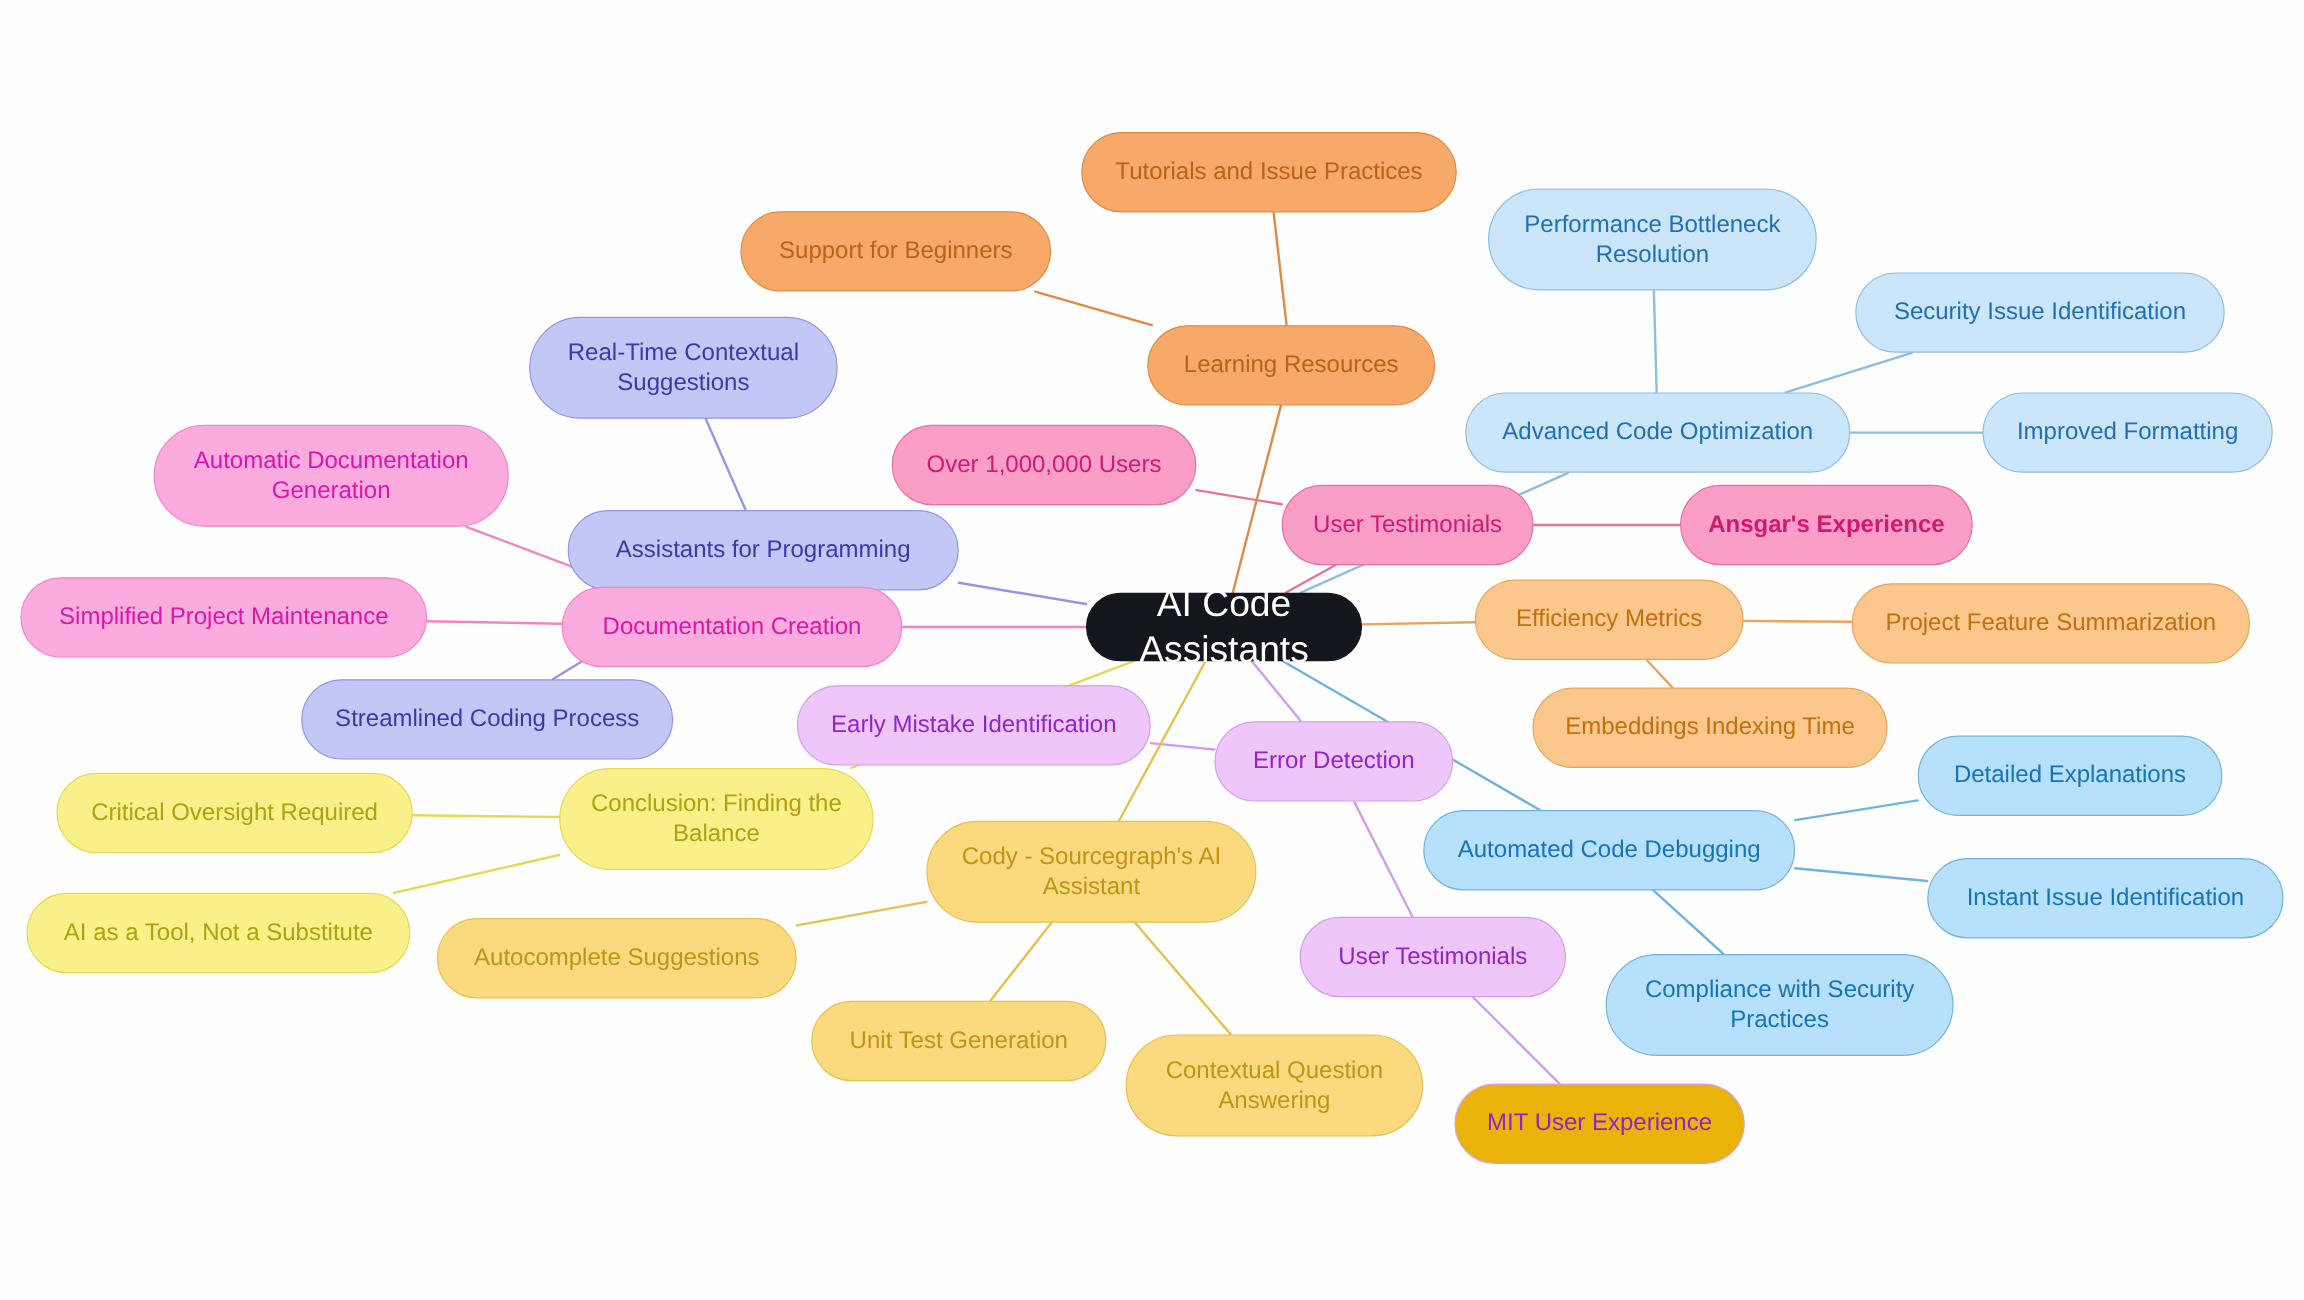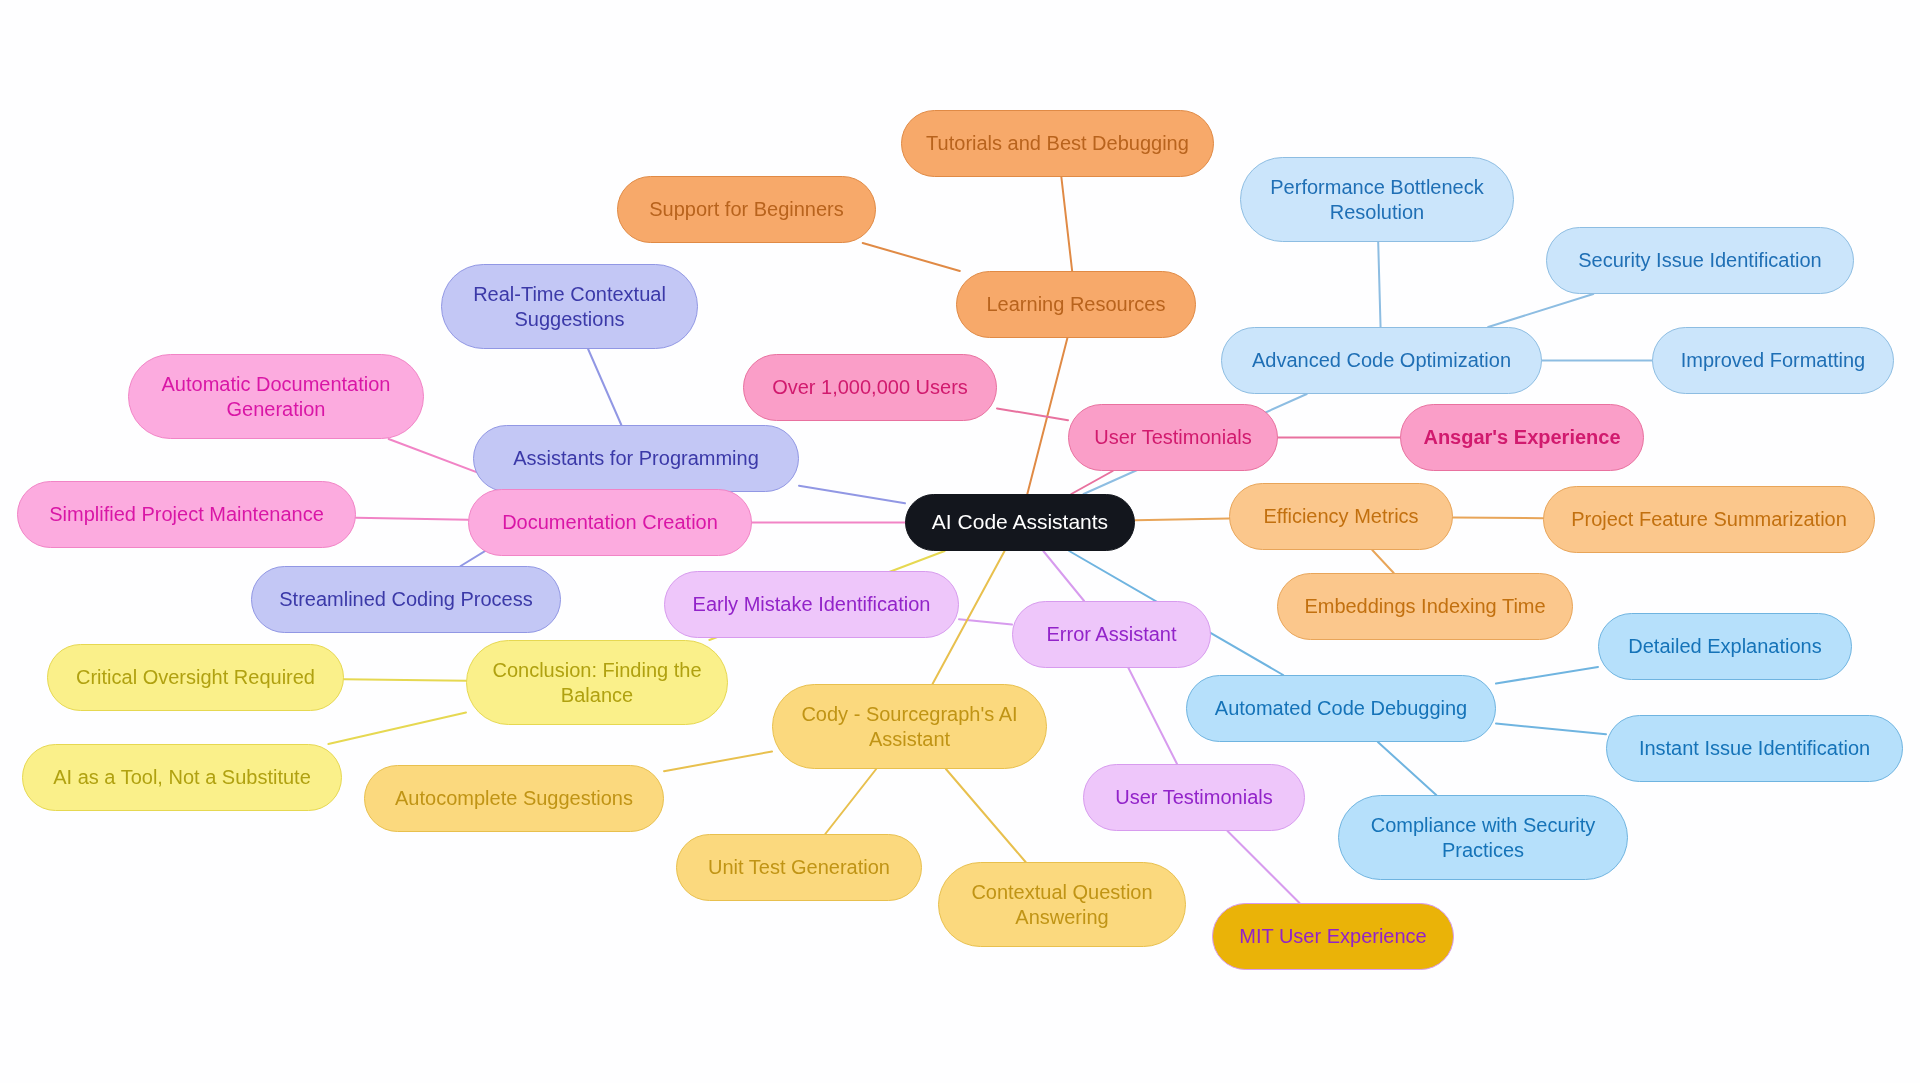--- a/index.html
+++ b/index.html
@@ -86,22 +86,22 @@
       <line x1="1283.1854838709678" y1="675" x2="1069.1854838709678" y2="551" stroke="#6fb4e0" stroke-width="2" stroke-linecap="round"></line>
       <line x1="344" y1="679.3493150684932" x2="466" y2="680.8686176836861" stroke="#e6d851" stroke-width="2" stroke-linecap="round"></line>
       <line x1="328.3421052631579" y1="744" x2="466" y2="712.4879518072289" stroke="#e6d851" stroke-width="2" stroke-linecap="round"></line>
       <line x1="709.359375" y1="640" x2="944.653125" y2="551" stroke="#e6d851" stroke-width="2" stroke-linecap="round"></line>
       <line x1="664" y1="771.192793931732" x2="772" y2="751.531605562579" stroke="#e8c04e" stroke-width="2" stroke-linecap="round"></line>
       <line x1="825.2535460992908" y1="834" x2="876.1932624113475" y2="769" stroke="#e8c04e" stroke-width="2" stroke-linecap="round"></line>
       <line x1="1025.5884831460673" y1="862" x2="945.9115168539325" y2="769" stroke="#e8c04e" stroke-width="2" stroke-linecap="round"></line>
       <line x1="932.5208333333334" y1="684" x2="1004.5625" y2="551" stroke="#e8c04e" stroke-width="2" stroke-linecap="round"></line>
     </svg>
   <div id="node-layer">
-      <div class="node root" style="left: 905px; top: 494px; width: 230px; height: 57px; font-size: 21px;"><span class="node-label">AI Code Assistants</span></div>
-      <div class="node" style="left: 901px; top: 110px; width: 313px; height: 67px; font-size: 20px; background: rgb(247, 169, 106); border-color: rgb(224, 138, 69); color: rgb(184, 99, 29);"><span class="node-label">Tutorials and Best Debugging</span></div>
+      <div class="node root" style="left: 905px; top: 494px; width: 230px; height: 57px; font-size: 31px;"><span class="node-label">AI Code Assistants</span></div>
+      <div class="node" style="left: 901px; top: 110px; width: 313px; height: 67px; font-size: 20px; background: rgb(247, 169, 106); border-color: rgb(224, 138, 69); color: rgb(184, 99, 29);"><span class="node-label">Tutorials and Issue Practices</span></div>
       <div class="node" style="left: 617px; top: 176px; width: 259px; height: 67px; font-size: 20px; background: rgb(247, 169, 106); border-color: rgb(224, 138, 69); color: rgb(184, 99, 29);"><span class="node-label">Support for Beginners</span></div>
       <div class="node" style="left: 956px; top: 271px; width: 240px; height: 67px; font-size: 20px; background: rgb(247, 169, 106); border-color: rgb(224, 138, 69); color: rgb(184, 99, 29);"><span class="node-label">Learning Resources</span></div>
       <div class="node" style="left: 1240px; top: 157px; width: 274px; height: 85px; font-size: 20px; background: rgb(203, 229, 251); border-color: rgb(141, 189, 226); color: rgb(31, 111, 181); text-align: center;"><span class="node-label">Performance Bottleneck
 Resolution</span></div>
       <div class="node" style="left: 1546px; top: 227px; width: 308px; height: 67px; font-size: 20px; background: rgb(203, 229, 251); border-color: rgb(141, 189, 226); color: rgb(31, 111, 181);"><span class="node-label">Security Issue Identification</span></div>
       <div class="node" style="left: 1221px; top: 327px; width: 321px; height: 67px; font-size: 20px; background: rgb(203, 229, 251); border-color: rgb(141, 189, 226); color: rgb(31, 111, 181);"><span class="node-label">Advanced Code Optimization</span></div>
       <div class="node" style="left: 1652px; top: 327px; width: 242px; height: 67px; font-size: 20px; background: rgb(203, 229, 251); border-color: rgb(141, 189, 226); color: rgb(31, 111, 181);"><span class="node-label">Improved Formatting</span></div>
       <div class="node" style="left: 743px; top: 354px; width: 254px; height: 67px; font-size: 20px; background: rgb(250, 158, 200); border-color: rgb(232, 113, 159); color: rgb(209, 26, 110);"><span class="node-label">Over 1,000,000 Users</span></div>
       <div class="node" style="left: 1068px; top: 404px; width: 210px; height: 67px; font-size: 20px; background: rgb(250, 158, 200); border-color: rgb(232, 113, 159); color: rgb(209, 26, 110);"><span class="node-label">User Testimonials</span></div>
       <div class="node" style="left: 1400px; top: 404px; width: 244px; height: 67px; font-size: 20px; background: rgb(250, 158, 200); border-color: rgb(232, 113, 159); color: rgb(209, 26, 110); font-weight: bold;"><span class="node-label">Ansgar's Experience</span></div>
@@ -109,21 +109,21 @@
 Suggestions</span></div>
       <div class="node" style="left: 128px; top: 354px; width: 296px; height: 85px; font-size: 20px; background: rgb(252, 171, 223); border-color: rgb(241, 132, 198); color: rgb(217, 22, 166);"><span class="node-label">Automatic Documentation
 Generation</span></div>
       <div class="node" style="left: 473px; top: 425px; width: 326px; height: 67px; font-size: 20px; background: rgb(195, 199, 245); border-color: rgb(145, 151, 228); color: rgb(59, 57, 168);"><span class="node-label">Assistants for Programming</span></div>
       <div class="node" style="left: 17px; top: 481px; width: 339px; height: 67px; font-size: 20px; background: rgb(252, 171, 223); border-color: rgb(241, 132, 198); color: rgb(217, 22, 166);"><span class="node-label">Simplified Project Maintenance</span></div>
       <div class="node" style="left: 468px; top: 489px; width: 284px; height: 67px; font-size: 20px; background: rgb(252, 171, 223); border-color: rgb(241, 132, 198); color: rgb(217, 22, 166);"><span class="node-label">Documentation Creation</span></div>
       <div class="node" style="left: 1229px; top: 483px; width: 224px; height: 67px; font-size: 20px; background: rgb(251, 199, 140); border-color: rgb(232, 165, 89); color: rgb(194, 112, 15);"><span class="node-label">Efficiency Metrics</span></div>
       <div class="node" style="left: 1543px; top: 486px; width: 332px; height: 67px; font-size: 20px; background: rgb(251, 199, 140); border-color: rgb(232, 165, 89); color: rgb(194, 112, 15);"><span class="node-label">Project Feature Summarization</span></div>
       <div class="node" style="left: 251px; top: 566px; width: 310px; height: 67px; font-size: 20px; background: rgb(195, 199, 245); border-color: rgb(145, 151, 228); color: rgb(59, 57, 168);"><span class="node-label">Streamlined Coding Process</span></div>
       <div class="node" style="left: 664px; top: 571px; width: 295px; height: 67px; font-size: 20px; background: rgb(238, 198, 250); border-color: rgb(215, 155, 238); color: rgb(146, 35, 201);"><span class="node-label">Early Mistake Identification</span></div>
-      <div class="node" style="left: 1012px; top: 601px; width: 199px; height: 67px; font-size: 20px; background: rgb(238, 198, 250); border-color: rgb(215, 155, 238); color: rgb(146, 35, 201);"><span class="node-label">Error Assistant</span></div>
+      <div class="node" style="left: 1012px; top: 601px; width: 199px; height: 67px; font-size: 20px; background: rgb(238, 198, 250); border-color: rgb(215, 155, 238); color: rgb(146, 35, 201);"><span class="node-label">Error Detection</span></div>
       <div class="node" style="left: 1277px; top: 573px; width: 296px; height: 67px; font-size: 20px; background: rgb(251, 199, 140); border-color: rgb(232, 165, 89); color: rgb(194, 112, 15);"><span class="node-label">Embeddings Indexing Time</span></div>
       <div class="node" style="left: 1598px; top: 613px; width: 254px; height: 67px; font-size: 20px; background: rgb(182, 224, 251); border-color: rgb(111, 180, 224); color: rgb(21, 115, 184);"><span class="node-label">Detailed Explanations</span></div>
       <div class="node" style="left: 1186px; top: 675px; width: 310px; height: 67px; font-size: 20px; background: rgb(182, 224, 251); border-color: rgb(111, 180, 224); color: rgb(21, 115, 184);"><span class="node-label">Automated Code Debugging</span></div>
       <div class="node" style="left: 1606px; top: 715px; width: 297px; height: 67px; font-size: 20px; background: rgb(182, 224, 251); border-color: rgb(111, 180, 224); color: rgb(21, 115, 184);"><span class="node-label">Instant Issue Identification</span></div>
       <div class="node" style="left: 47px; top: 644px; width: 297px; height: 67px; font-size: 20px; background: rgb(250, 240, 138); border-color: rgb(230, 216, 81); color: rgb(176, 161, 16);"><span class="node-label">Critical Oversight Required</span></div>
       <div class="node" style="left: 466px; top: 640px; width: 262px; height: 85px; font-size: 20px; background: rgb(250, 240, 138); border-color: rgb(230, 216, 81); color: rgb(176, 161, 16);"><span class="node-label">Conclusion: Finding the
 Balance</span></div>
       <div class="node" style="left: 772px; top: 684px; width: 275px; height: 85px; font-size: 20px; background: rgb(251, 217, 126); border-color: rgb(232, 192, 78); color: rgb(192, 148, 21);"><span class="node-label">Cody - Sourcegraph's AI
 Assistant</span></div>
       <div class="node" style="left: 22px; top: 744px; width: 320px; height: 67px; font-size: 20px; background: rgb(250, 240, 138); border-color: rgb(230, 216, 81); color: rgb(176, 161, 16);"><span class="node-label">AI as a Tool, Not a Substitute</span></div>

